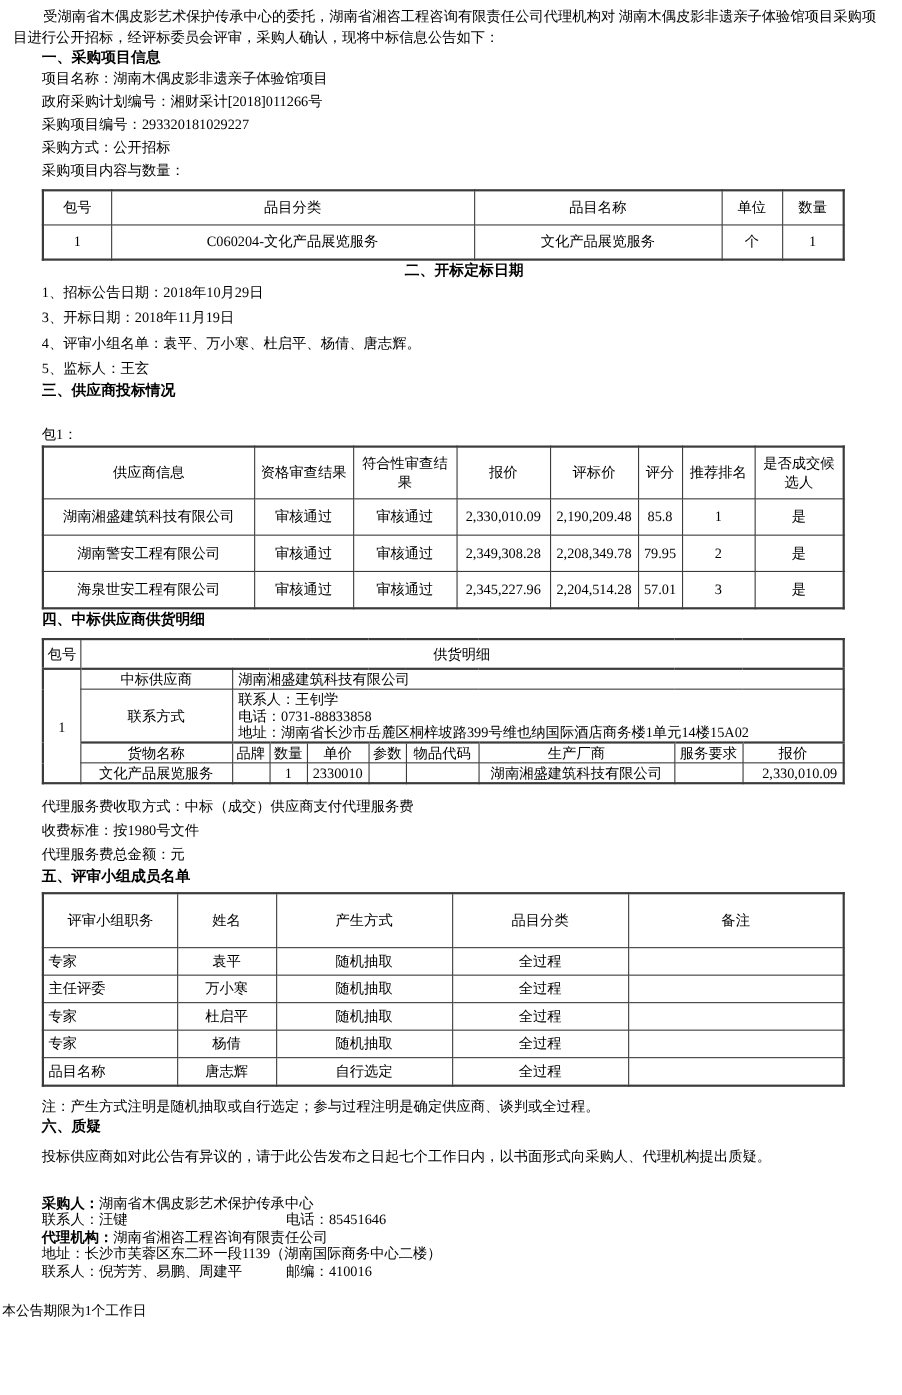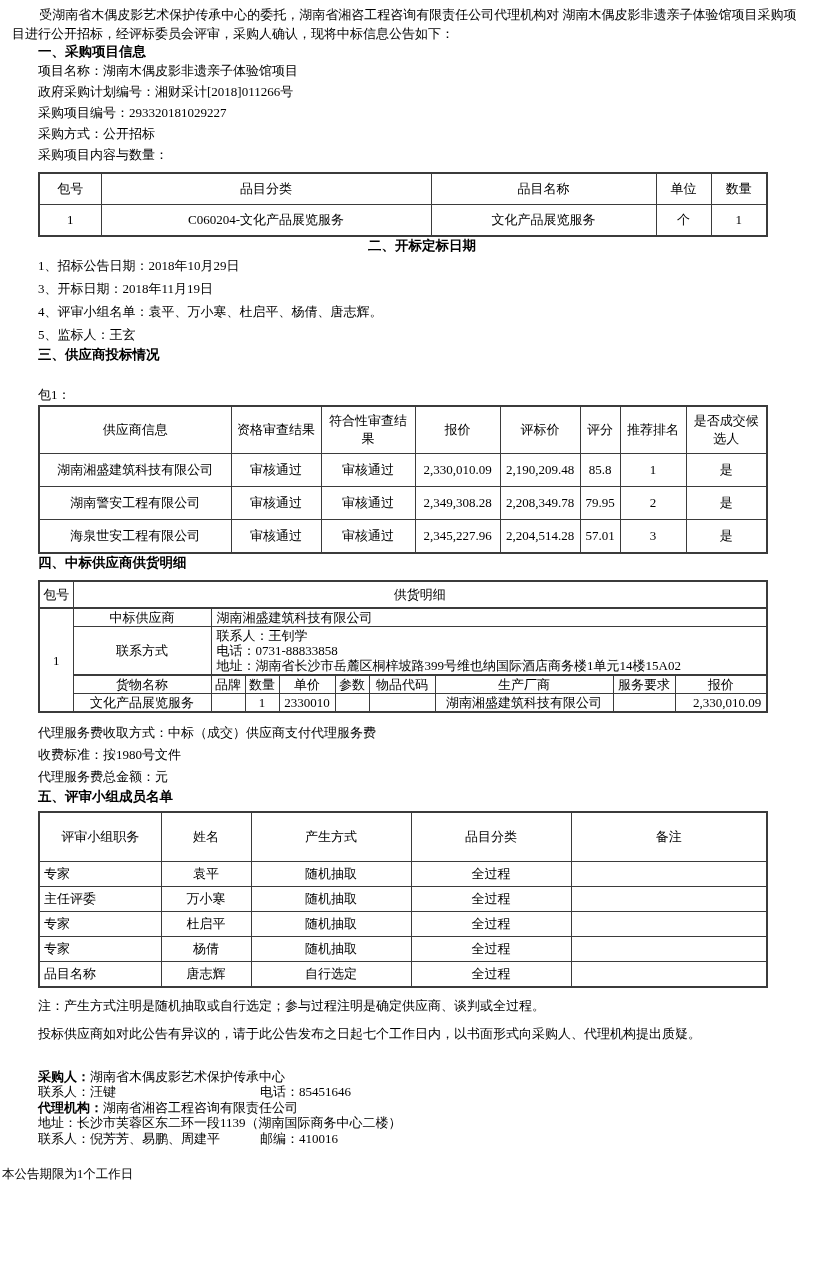--- a/index.html
+++ b/index.html
@@ -280,20 +280,21 @@
       <td>唐志辉</td>
       <td>自行选定</td>
       <td>全过程</td>
       <td></td>
     </tr>
   </tbody>
     </table>
 
   <p class="tbl-note">注：产生方式注明是随机抽取或自行选定；参与过程注明是确定供应商、谈判或全过程。</p>
 
+  <h2 class="h s6-title">六、质疑</h2>
   <p class="s6-body">投标供应商如对此公告有异议的，请于此公告发布之日起七个工作日内，以书面形式向采购人、代理机构提出质疑。</p>
 
   <div class="contacts">
     <p><b>采购人：</b><span>湖南省木偶皮影艺术保护传承中心</span></p>
     <p><span class="c1">联系人：汪键</span><span>电话：85451646</span></p>
     <p><b>代理机构：</b><span>湖南省湘咨工程咨询有限责任公司</span></p>
     <p><span>地址：长沙市芙蓉区东二环一段1139（湖南国际商务中心二楼）</span></p>
     <p><span class="c1">联系人：倪芳芳、易鹏、周建平</span><span>邮编：410016</span></p>
   </div>
 

